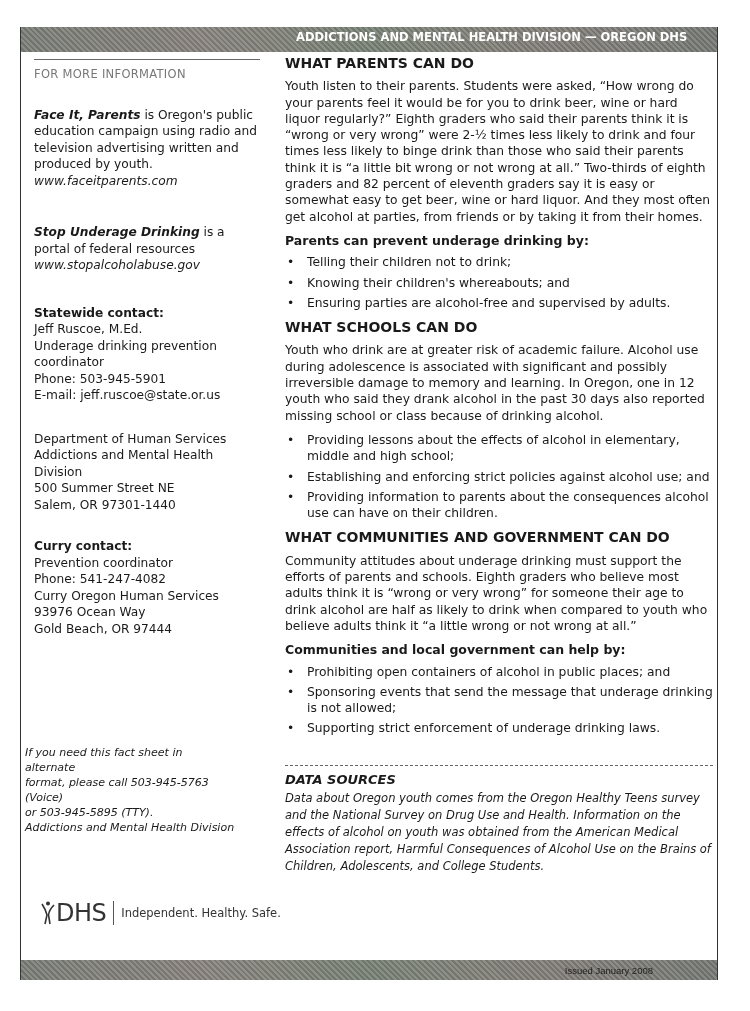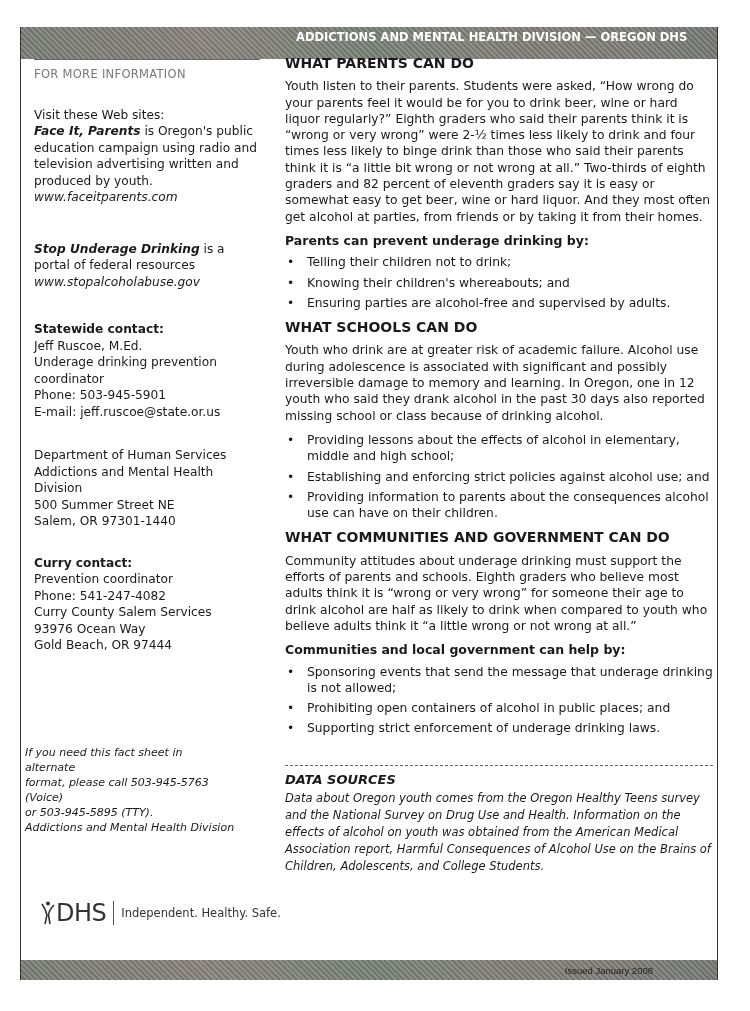--- a/index.html
+++ b/index.html
@@ -5,21 +5,21 @@
   html, body { margin: 0; padding: 0; }
   body {
     width: 750px; height: 1011px; background: #ffffff; position: relative; overflow: hidden;
     font-family: "DejaVu Sans", sans-serif; color: #1a1a1a;
   }
   .page {
     position: absolute; left: 20px; top: 27px; width: 698px; height: 953px;
     border-left: 1.5px solid #333; border-right: 1.5px solid #333; box-sizing: border-box;
   }
   .band {
-    position: absolute; left: 0; right: 0; height: 32px;
+    position: absolute; left: 0; right: 0; height: 25px;
     background:
       repeating-linear-gradient(45deg, rgba(255,255,255,0.10) 0 2px, rgba(0,0,0,0.10) 2px 4px),
       linear-gradient(90deg, #7c7f78 0%, #8a8580 25%, #7b8478 50%, #86817c 75%, #787c77 100%);
   }
   .band.top { top: 0; }
   .band.bottom { bottom: 0; height: 20px; }
   .band-title {
     position: absolute; left: 275px; top: 3px; color: #ffffff; font-weight: bold;
     font-size: 11.5px; letter-spacing: 0px; white-space: nowrap;
   }
@@ -60,21 +60,20 @@
 <body>
 
 <div class="page">
   <div class="band top">
     <span class="band-title">ADDICTIONS AND MENTAL HEALTH DIVISION — OREGON DHS</span>
   </div>
 
   <div class="left">
     <div class="rule"></div>
     <div class="fmi">FOR MORE INFORMATION</div>
-    <p class="blk">Visit these Web sites:</p>
 
     <div class="blk">
       <span class="b i">Face It, Parents</span><span> is Oregon's public education campaign using radio and television advertising written and produced by youth.</span><br>
       <span class="i">www.faceitparents.com</span>
     </div>
     <div style="height:18px"></div>
     <div class="blk">
       <span class="b i">Stop Underage Drinking</span><span> is a portal of federal resources</span><br>
       <span class="i">www.stopalcoholabuse.gov</span>
     </div>
@@ -94,21 +93,21 @@
       <p>Addictions and Mental Health Division</p>
       <p>500 Summer Street NE</p>
       <p>Salem, OR 97301-1440</p>
     </div>
     <div style="height:8px"></div>
 
     <div class="blk">
       <p class="b">Curry contact:</p>
       <p>Prevention coordinator</p>
       <p>Phone: 541-247-4082</p>
-      <p>Curry County Salem Services</p>
+      <p>Curry Oregon Human Services</p>
       <p>93976 Ocean Way</p>
       <p>Gold Beach, OR 97444</p>
     </div>
   </div>
 
   <div class="alt-format">
     <div>If you need this fact sheet in alternate</div>
     <div>format, please call 503-945-5763 (Voice)</div>
     <div>or 503-945-5895 (TTY).</div>
     <div>Addictions and Mental Health Division</div>
@@ -147,22 +146,22 @@
         <li>Establishing and enforcing strict policies against alcohol use; and</li>
         <li>Providing information to parents about the consequences alcohol use can have on their children.</li>
       </ul>
     </section>
 
     <section>
       <h2>WHAT COMMUNITIES AND GOVERNMENT CAN DO</h2>
       <p>Community attitudes about underage drinking must support the efforts of parents and schools. Eighth graders who believe most adults think it is “wrong or very wrong” for someone their age to drink alcohol are half as likely to drink when compared to youth who believe adults think it “a little wrong or not wrong at all.”</p>
       <h3>Communities and local government can help by:</h3>
       <ul>
+        <li>Prohibiting open containers of alcohol in public places; and</li>
         <li>Sponsoring events that send the message that underage drinking is not allowed;</li>
-        <li>Prohibiting open containers of alcohol in public places; and</li>
         <li>Supporting strict enforcement of underage drinking laws.</li>
       </ul>
     </section>
 
     <div class="dash"></div>
 
     <section>
       <div class="ds-title">DATA SOURCES</div>
       <div class="ds-body">Data about Oregon youth comes from the Oregon Healthy Teens survey and the National Survey on Drug Use and Health. Information on the effects of alcohol on youth was obtained from the American Medical Association report, Harmful Consequences of Alcohol Use on the Brains of Children, Adolescents, and College Students.</div>
     </section>

